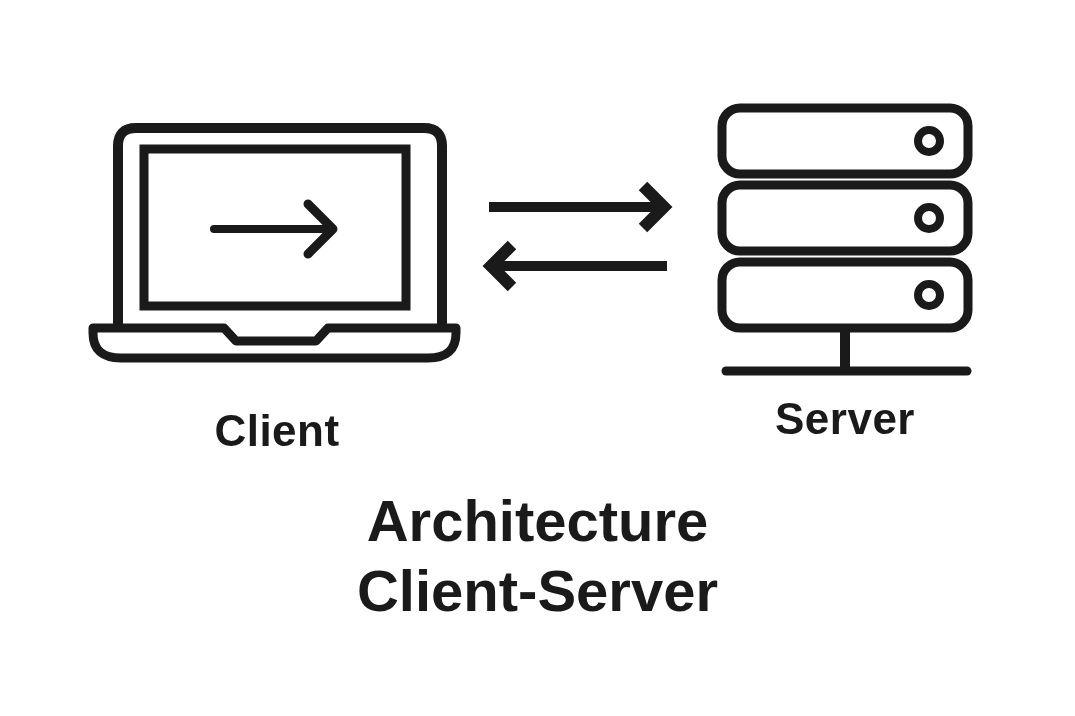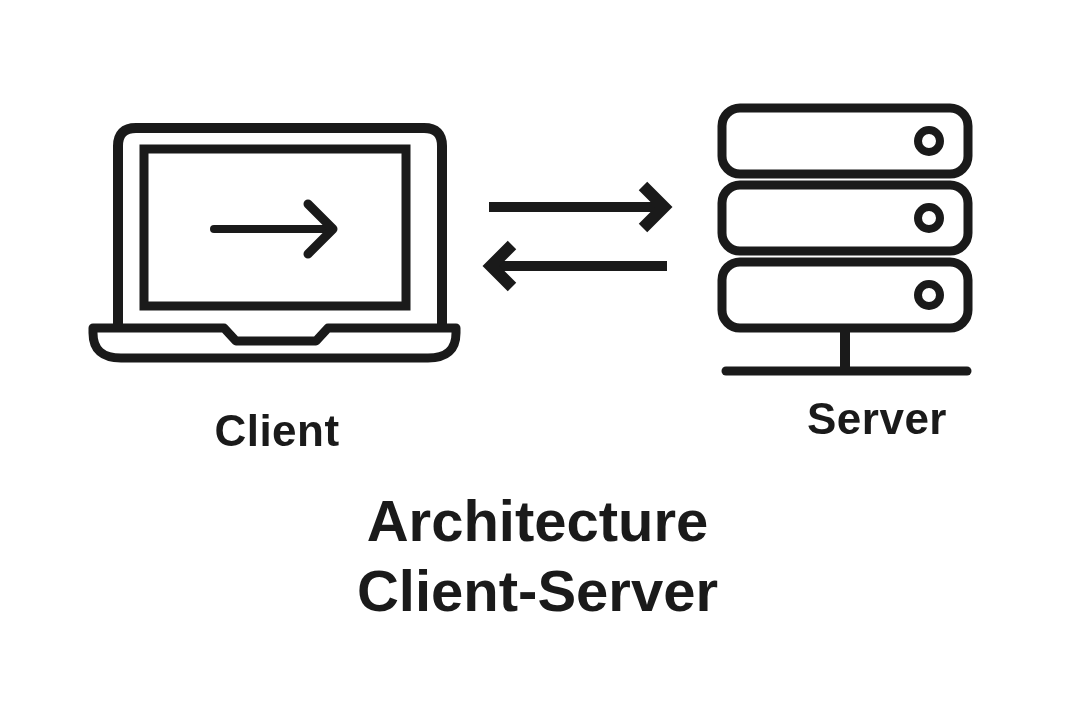--- a/index.html
+++ b/index.html
@@ -26,21 +26,21 @@
   .label {
     position: absolute;
     width: 260px;
     text-align: center;
     font-size: 44px;
     font-weight: 700;
     letter-spacing: 0.5px;
     color: var(--stroke);
   }
   .label.client { left: 147px; top: 394px; margin-top: 12px; }
-  .label.server { left: 747px; top: 394px; }
+  .label.server { left: 715px; top: 394px; }
   .title {
     position: absolute;
     left: 0; right: 0;
     top: 486px;
     text-align: center;
     font-size: 58px;
     font-weight: 700;
     line-height: 70px;
     letter-spacing: 0px;
     color: var(--stroke);

